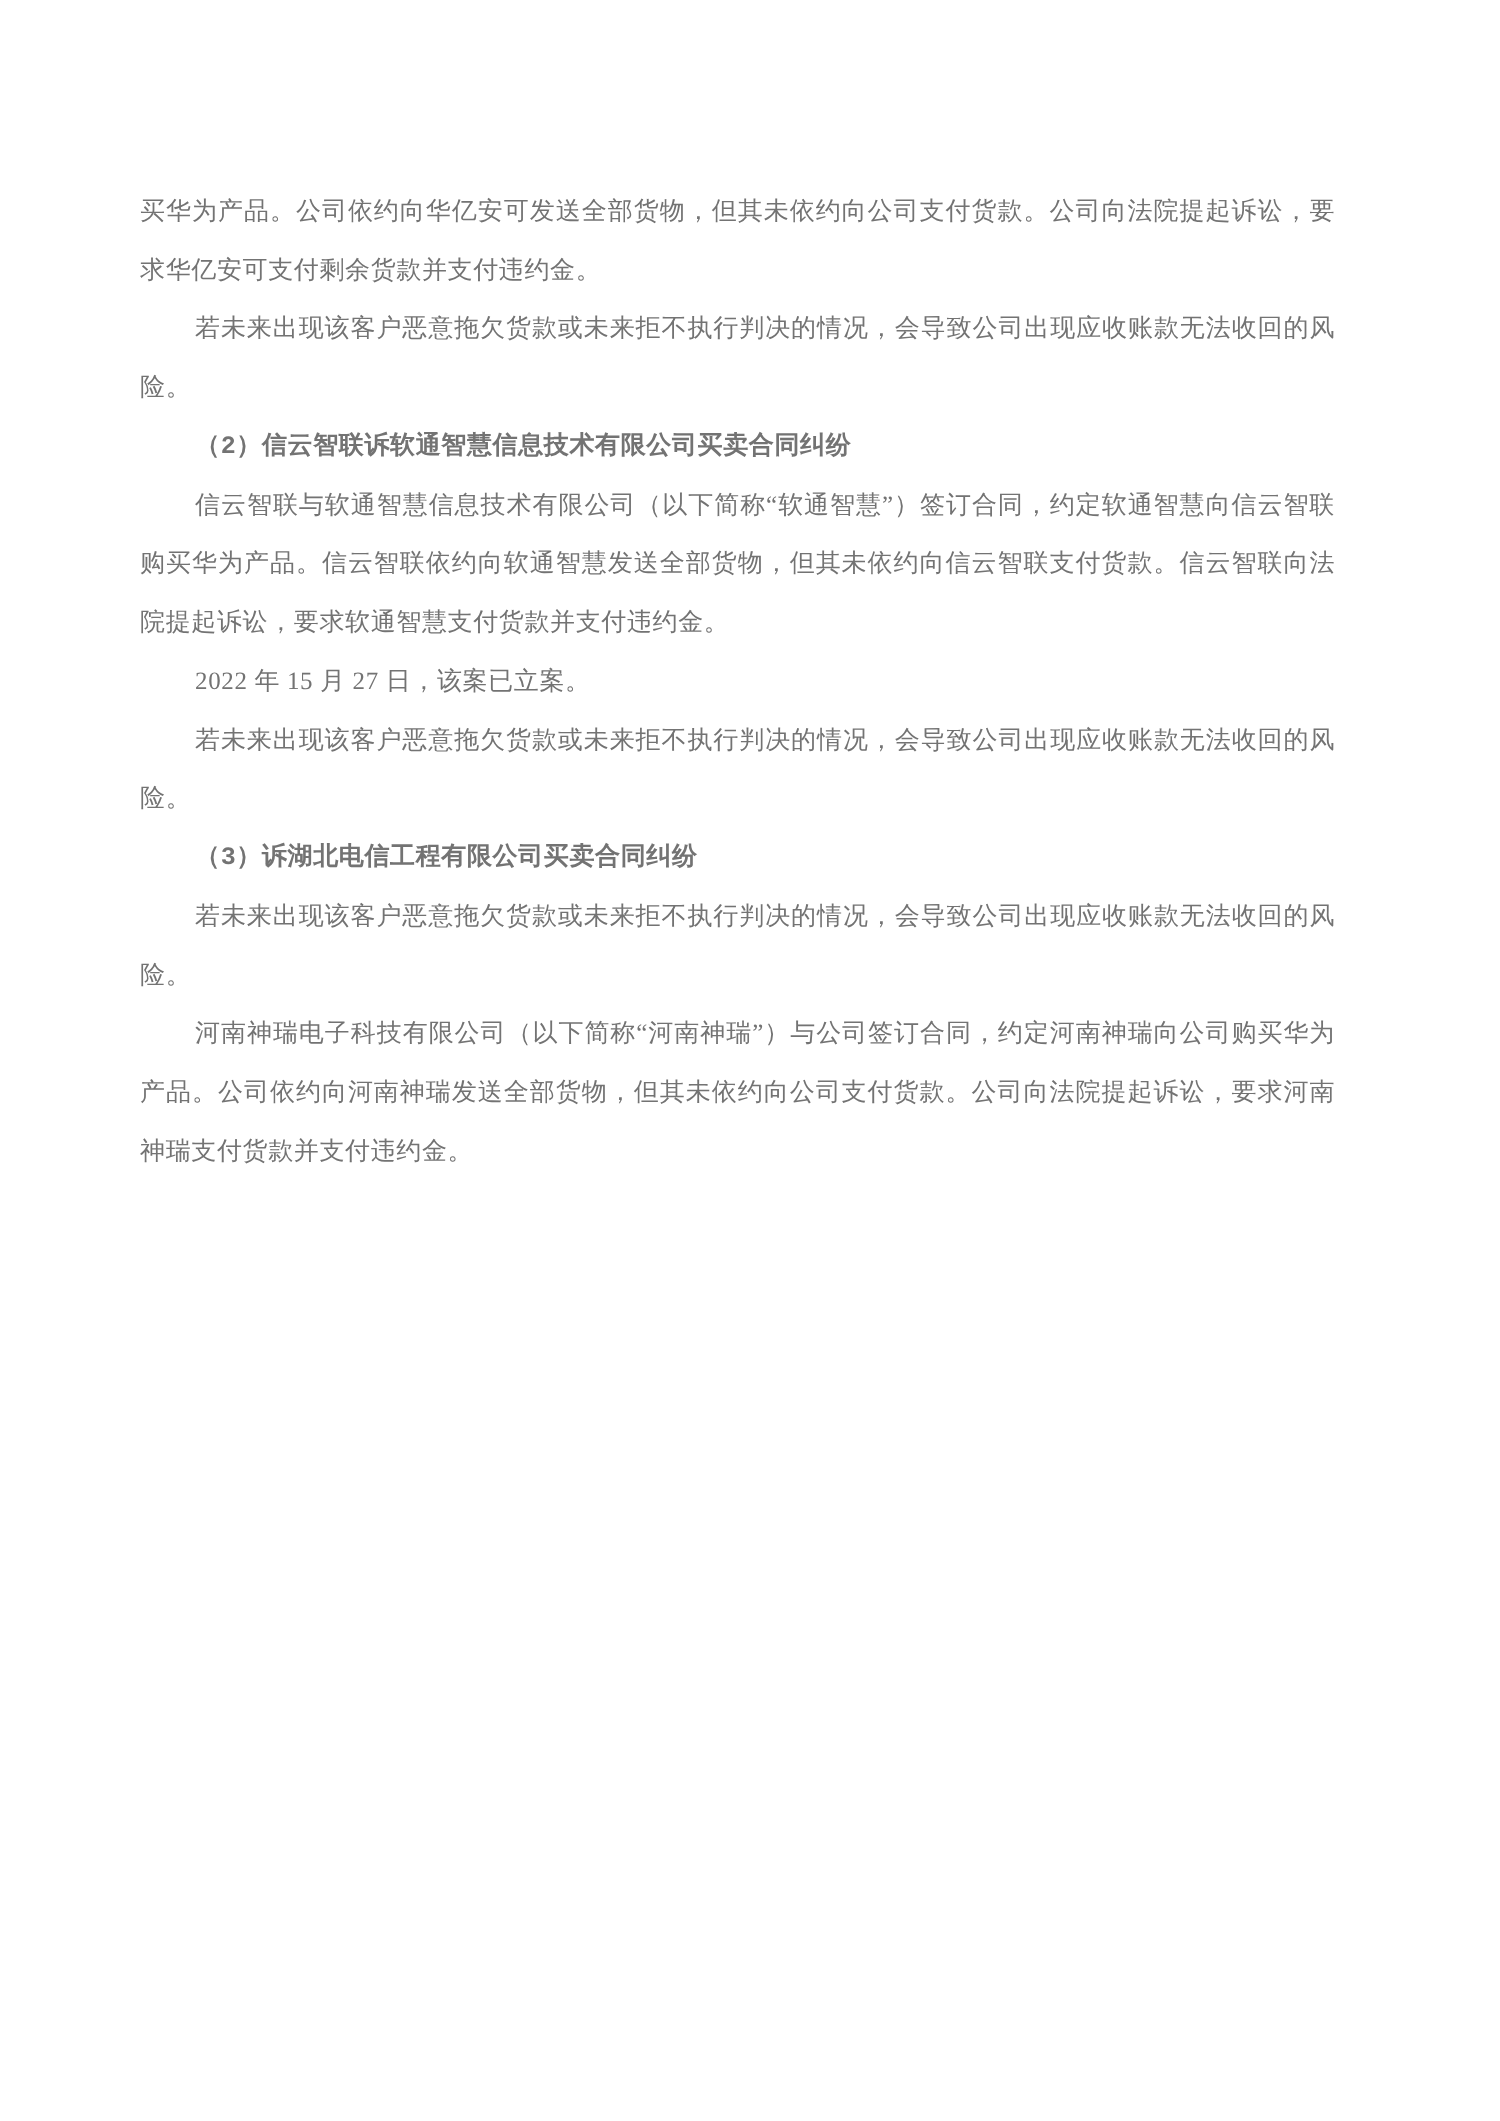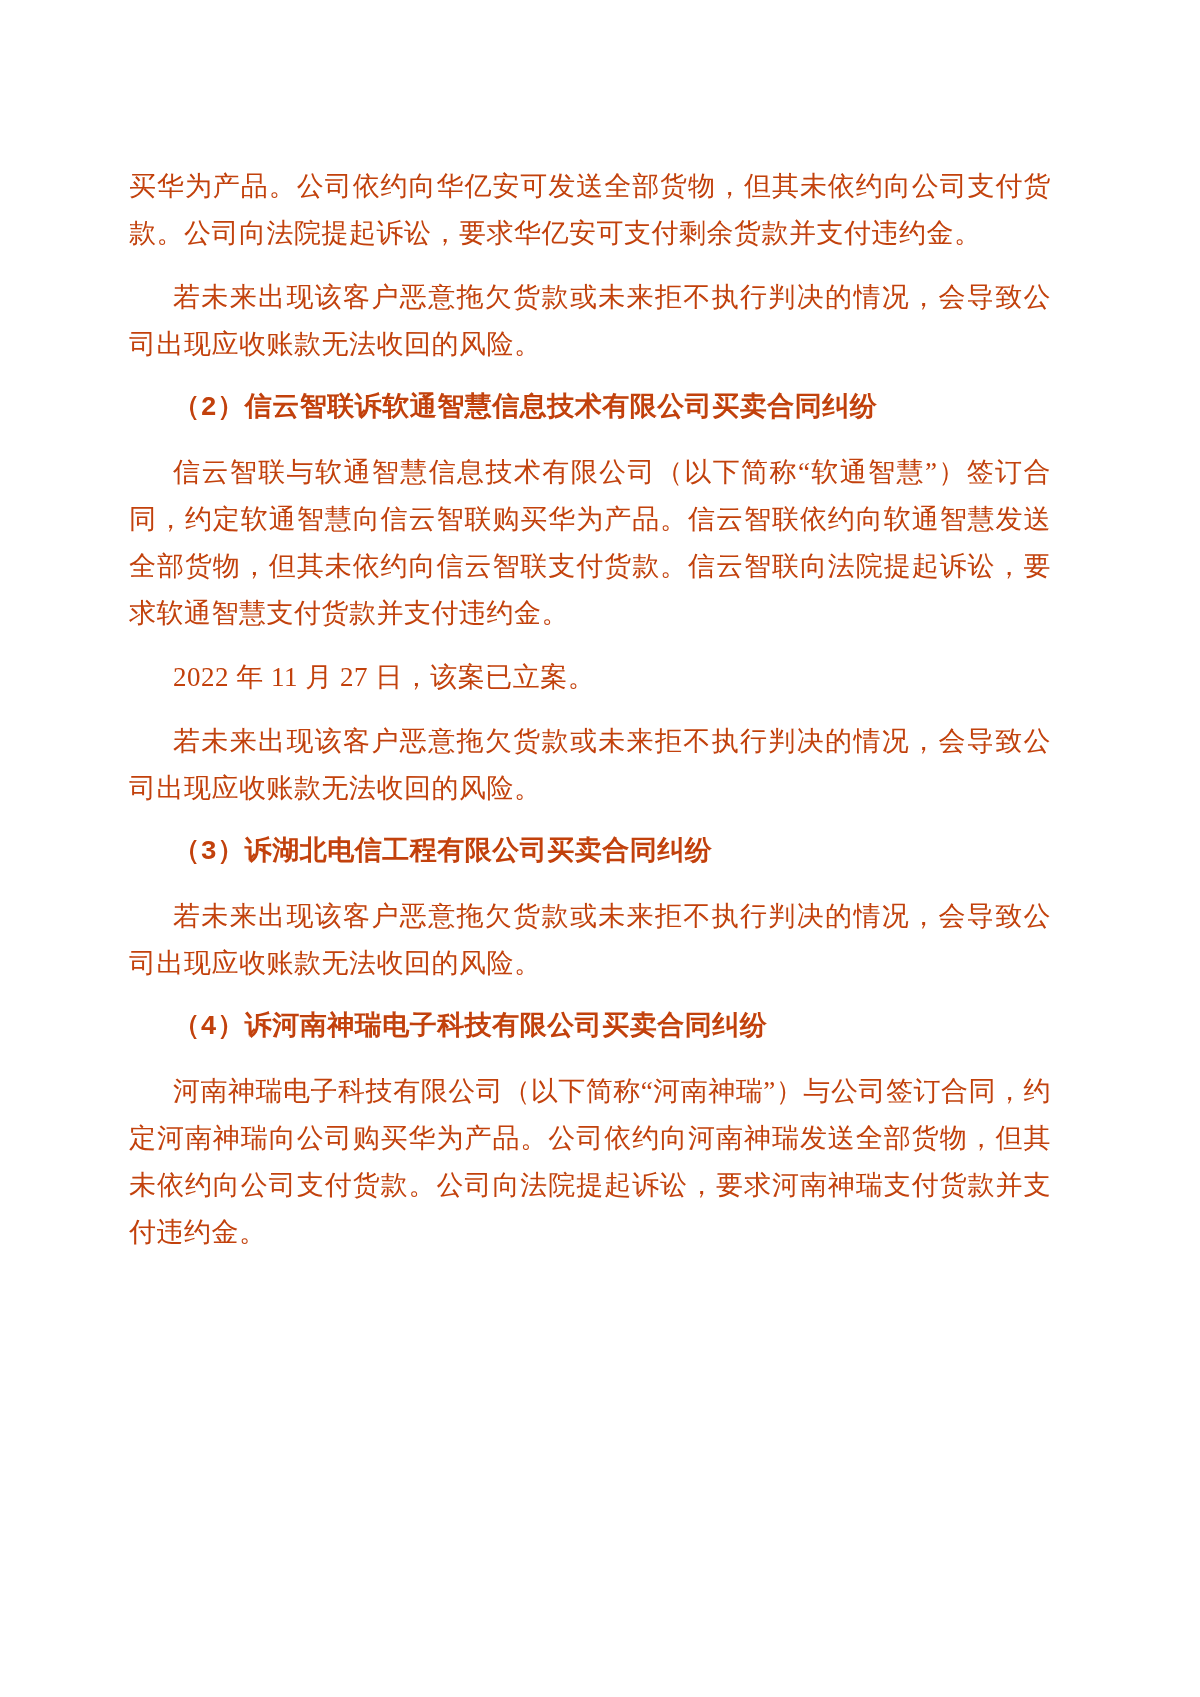--- a/index.html
+++ b/index.html
@@ -22,25 +22,25 @@
     height: 1697px;
     background: #ffffff;
   }
   .content {
     position: absolute;
     left: 112px;
     top: 146px;
     width: 956px;
   }
   .content p {
-    margin: 17px;
+    margin: 0;
     padding: 0;
-    font-size: 27px;
+    font-size: 20px;
     line-height: 47px;
-    color: #c2410c;
+    color: #737373;
     text-align: justify;
     letter-spacing: 0.5px;
   }
   .para-indent {
     text-indent: 44px;
   }
   .para-continuation {
     text-indent: 0;
   }
   .para-heading {
@@ -51,20 +51,19 @@
 </style>
 </head>
 <body>
 
 <div class="page">
   <div class="content">
     <p class="para-continuation">买华为产品。公司依约向华亿安可发送全部货物，但其未依约向公司支付货款。公司向法院提起诉讼，要求华亿安可支付剩余货款并支付违约金。</p>
     <p class="para-indent">若未来出现该客户恶意拖欠货款或未来拒不执行判决的情况，会导致公司出现应收账款无法收回的风险。</p>
     <p class="para-heading">（2）信云智联诉软通智慧信息技术有限公司买卖合同纠纷</p>
     <p class="para-indent">信云智联与软通智慧信息技术有限公司（以下简称“软通智慧”）签订合同，约定软通智慧向信云智联购买华为产品。信云智联依约向软通智慧发送全部货物，但其未依约向信云智联支付货款。信云智联向法院提起诉讼，要求软通智慧支付货款并支付违约金。</p>
-    <p class="para-indent">2022 年 11 月 27 日，该案已立案。</p>
+    <p class="para-indent">2022 年 15 月 27 日，该案已立案。</p>
     <p class="para-indent">若未来出现该客户恶意拖欠货款或未来拒不执行判决的情况，会导致公司出现应收账款无法收回的风险。</p>
     <p class="para-heading">（3）诉湖北电信工程有限公司买卖合同纠纷</p>
     <p class="para-indent">若未来出现该客户恶意拖欠货款或未来拒不执行判决的情况，会导致公司出现应收账款无法收回的风险。</p>
-    <p class="para-heading">（4）诉河南神瑞电子科技有限公司买卖合同纠纷</p>
     <p class="para-indent">河南神瑞电子科技有限公司（以下简称“河南神瑞”）与公司签订合同，约定河南神瑞向公司购买华为产品。公司依约向河南神瑞发送全部货物，但其未依约向公司支付货款。公司向法院提起诉讼，要求河南神瑞支付货款并支付违约金。</p>
   </div>
 </div>
 
 </body></html>

